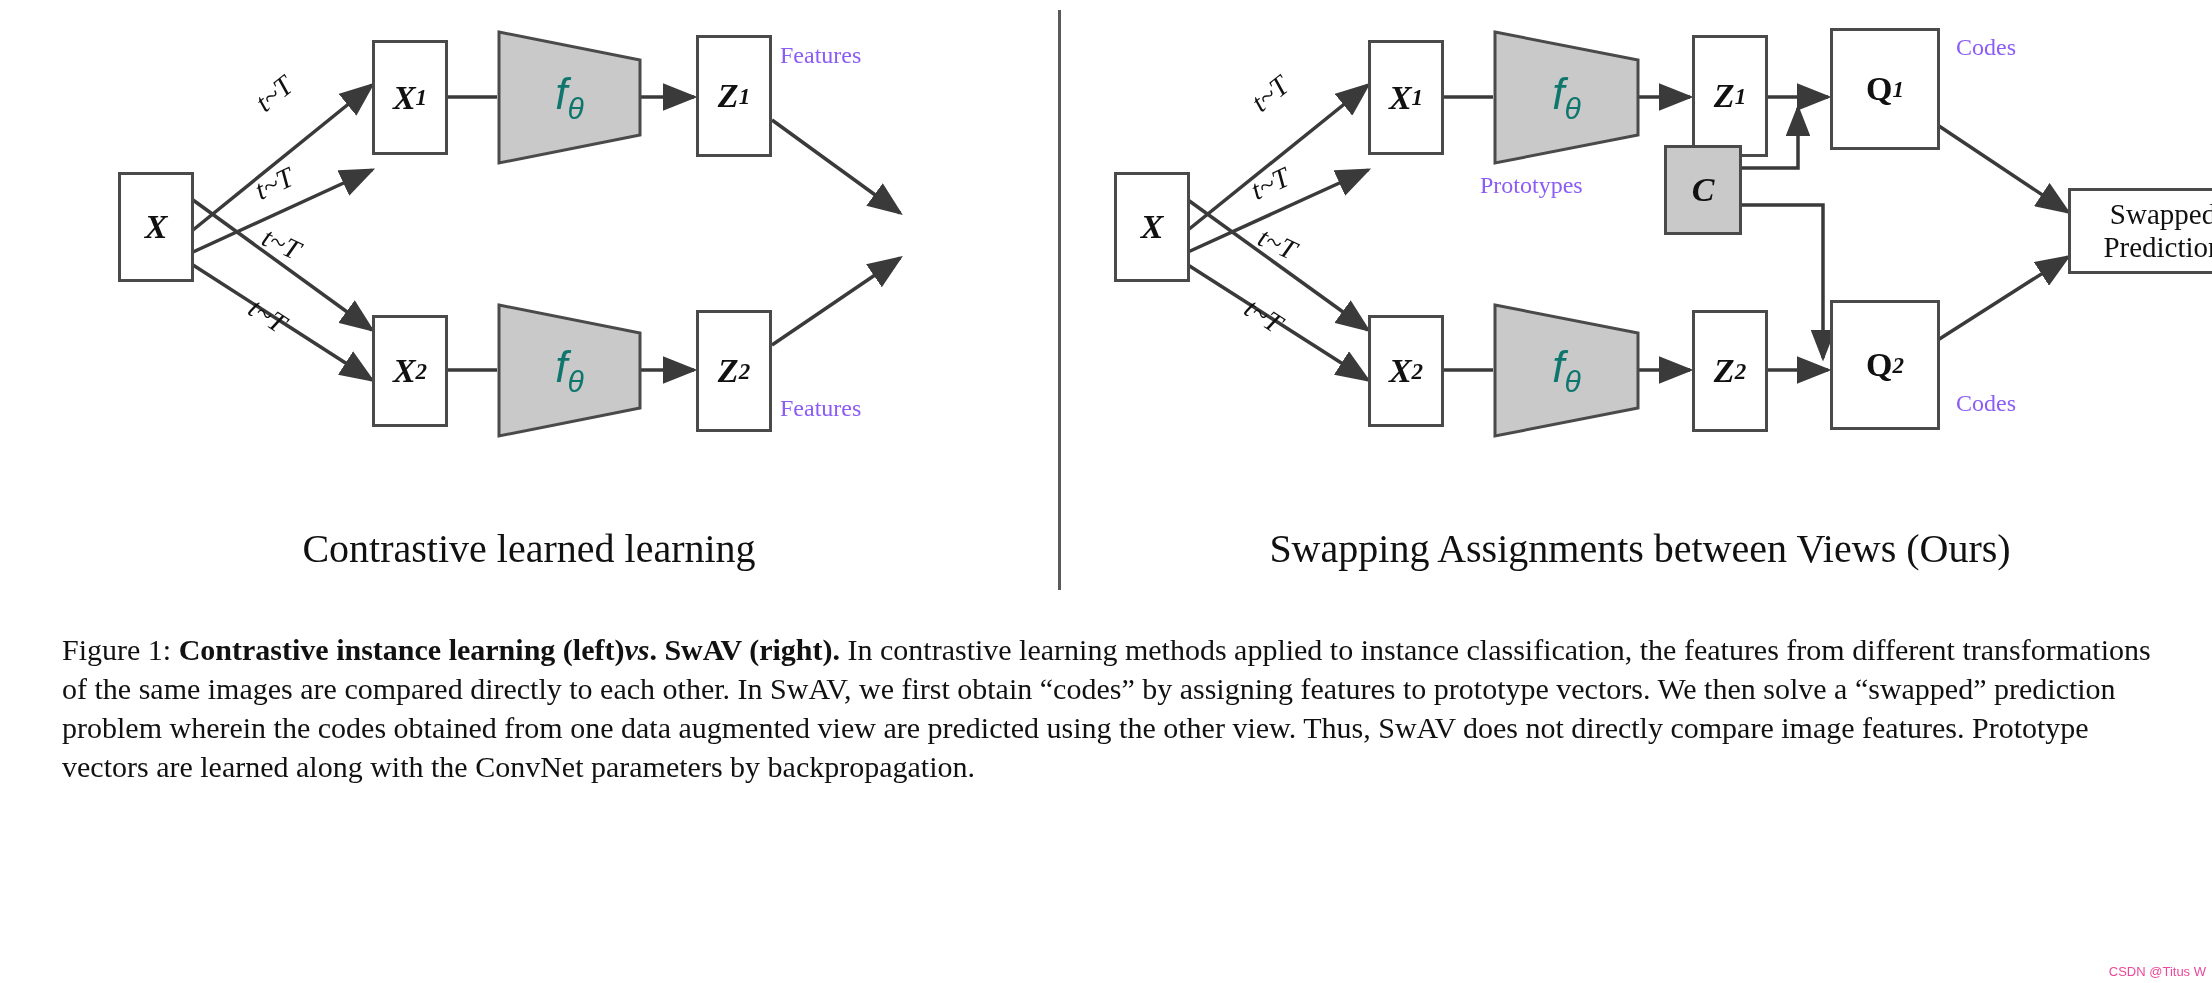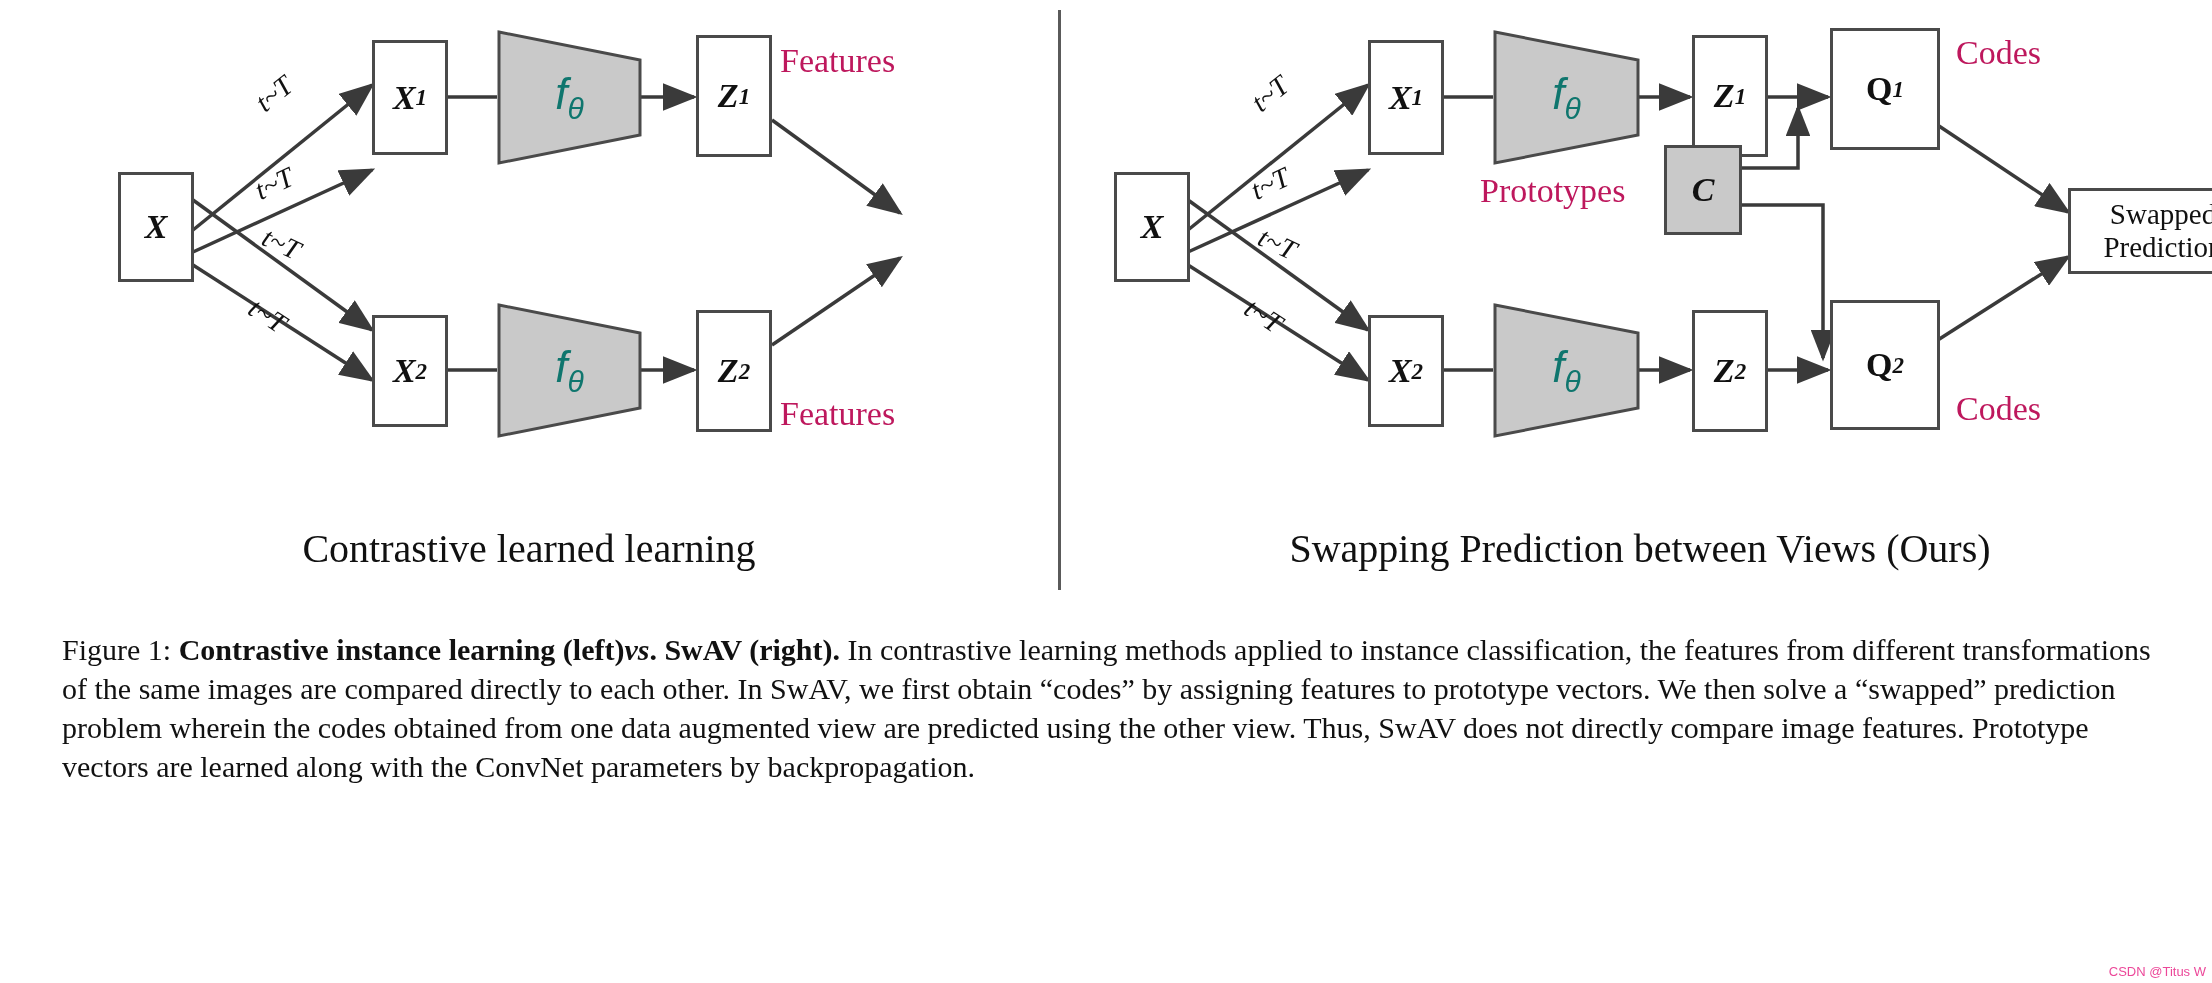--- a/index.html
+++ b/index.html
@@ -115,22 +115,22 @@
   }
   .encoder .lbl .th {
     font-size: 30px;
     vertical-align: sub;
   }
 
   
   .lbl-text {
     position: absolute;
     font-family: "Liberation Serif", serif;
-    font-size: 34px;
-    color: #be185d;
+    font-size: 24px;
+    color: #8b5cf6;
     white-space: nowrap;
   }
   .edge-label {
     position: absolute;
     font-family: "Liberation Serif", serif;
     font-size: 28px;
     font-style: italic;
     color: #111;
     white-space: nowrap;
     transform-origin: center center;
@@ -352,21 +352,21 @@
 
       <div class="lbl-text" style="left:412px; top:172px;">Prototypes</div>
       <div class="lbl-text" style="left:888px; top:34px;">Codes</div>
       <div class="lbl-text" style="left:888px; top:390px;">Codes</div>
 
       <div class="edge-label" style="left:183px; top:78px; transform:rotate(-39deg);">t~T</div>
       <div class="edge-label" style="left:183px; top:168px; transform:rotate(-25deg);">t~T</div>
       <div class="edge-label" style="left:190px; top:228px; transform:rotate(25deg);">t~T</div>
       <div class="edge-label" style="left:176px; top:300px; transform:rotate(33deg);">t~T</div>
 
-      <div class="panel-caption" style="left:0px; top:525px; width:1144px;">Swapping Prediction between Views (Ours)</div>
+      <div class="panel-caption" style="left:0px; top:525px; width:1144px;">Swapping Assignments between Views (Ours)</div>
     </div>
   </div>
 
   <div class="caption">
     <span>Figure 1:</span>
     <b>Contrastive instance learning (left)</b><b class="it">vs</b><b>. SwAV (right).</b><span> In contrastive learning methods applied to instance classification, the features from different transformations of the same images are compared directly to each other. In SwAV, we first obtain “codes” by assigning features to prototype vectors. We then solve a “swapped” prediction problem wherein the codes obtained from one data augmented view are predicted using the other view. Thus, SwAV does not directly compare image features. Prototype vectors are learned along with the ConvNet parameters by backpropagation.</span>
   </div>
 
   <div class="watermark">CSDN @Titus W</div>
 </div>

